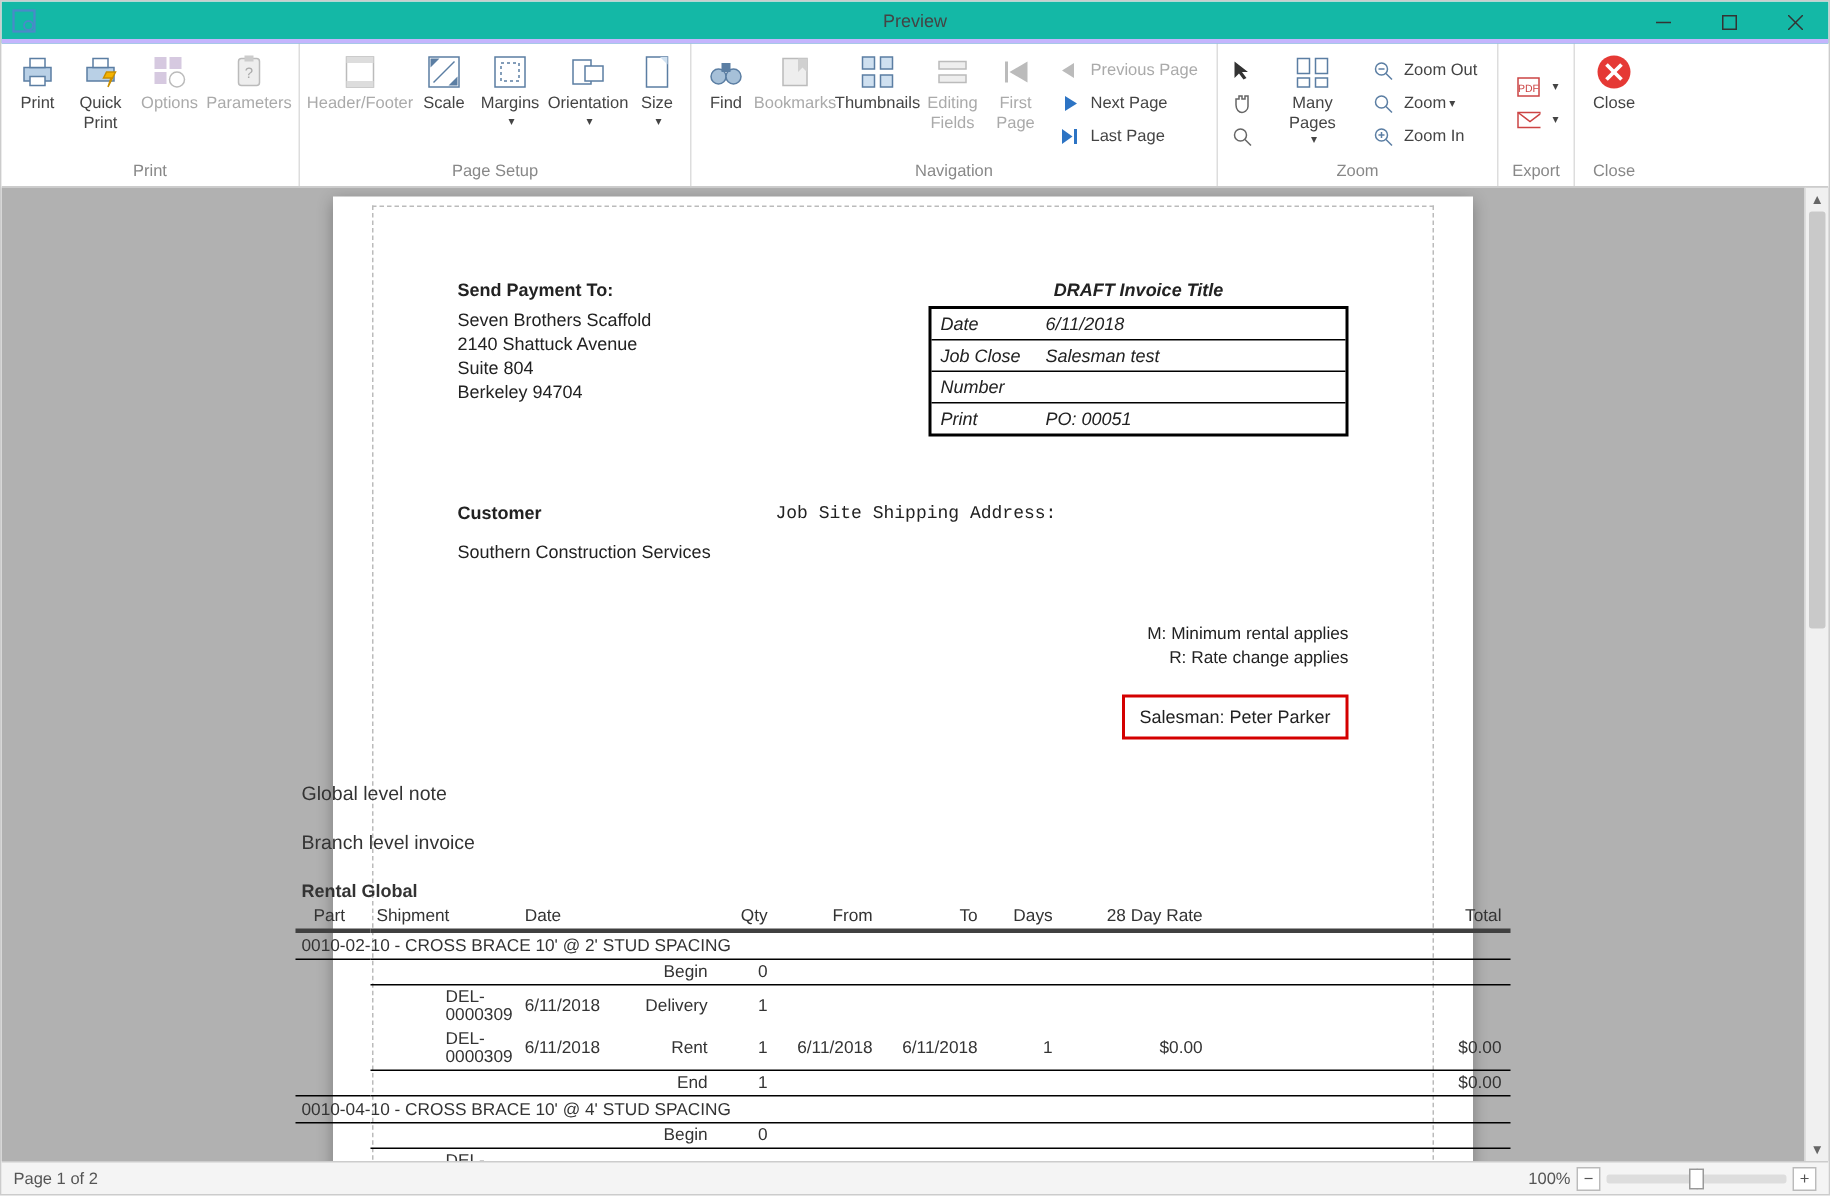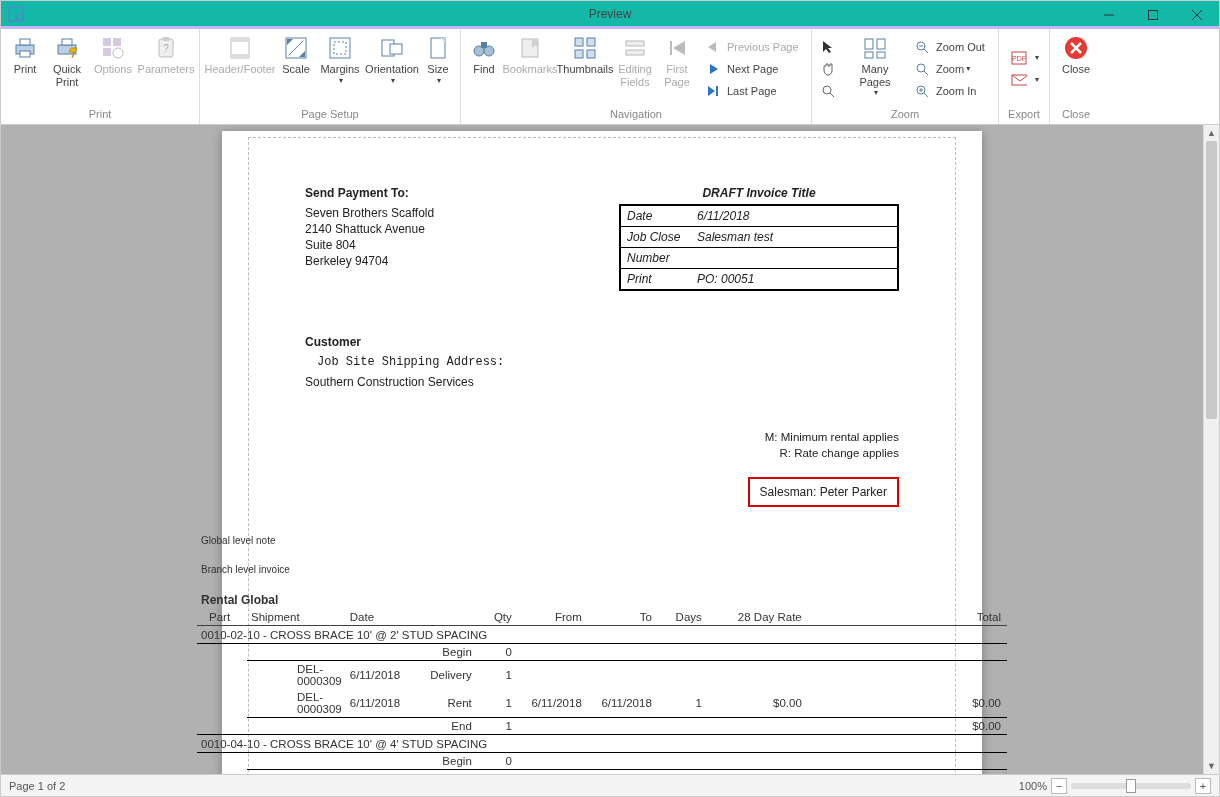--- a/index.html
+++ b/index.html
@@ -156,35 +156,35 @@
 .send-to { width: 300px; }
 .send-to .hdr { font-weight: bold; margin-bottom: 6px; }
 .send-to div { margin-bottom: 2px; }
 .invoice-box { width: 280px; font-style: italic; }
 .invoice-box .title { font-weight:bold; text-align:center; margin-bottom:4px;}
 .invoice-table { border: 2px solid #000; }
 .invoice-table .row { display:flex; border-top:1px solid #000; }
 .invoice-table .row:first-child { border-top:none; }
 .invoice-table .k { width: 70px; padding: 3px 6px; }
 .invoice-table .v { flex:1; padding: 3px 6px; }
-.mid-row { margin-top: 44px; display:flex;flex-direction:column; }
+.mid-row { margin-top: 44px; display:flex; }
 .mid-row .cust { width: 200px; }
 .mid-row .cust .hdr { font-weight: bold; margin-bottom: 6px;}
 .mid-row .ship { margin-left: 12px; font-family: Liberation Mono, monospace; }
 .cust-name-row { margin-top: 6px; }
 .legend { text-align:right; margin-top: 40px; font-size: 11.5px; line-height:1.4; }
 .salesman-box { float:right; margin-top: 16px; border: 2px solid #d40000; padding: 6px 10px; font-size: 12px; }
 .clr { clear:both; }
-.notes { margin-top: 18px; font-size: 10px; }
+.notes { margin-top: 18px; font-size: 13px; }
 .notes div { margin-bottom: 18px; }
 .section-title { font-weight:bold; margin-top: 10px; margin-bottom: 2px; }
 .items-table { width: 100%; font-size: 11.5px; border-collapse: collapse; }
 .items-table th {
   font-weight: normal; text-align:left; padding: 2px 4px;
-  border-bottom: 1px solid #404040;
+  border-bottom: 3px solid #404040;
 }
 .items-table th.r, .items-table td.r { text-align:right; }
 .items-table td { padding: 2px 4px; }
 .items-table tr.grp td { border-bottom: 1px solid #000; border-top: 1px solid #000; padding-top:3px; }
 .content-wide { margin-left: -56px; margin-right: -56px; padding: 0 4px; }
 
 
 .statusbar {
   height: 22px;
   background: #f4f4f4;

